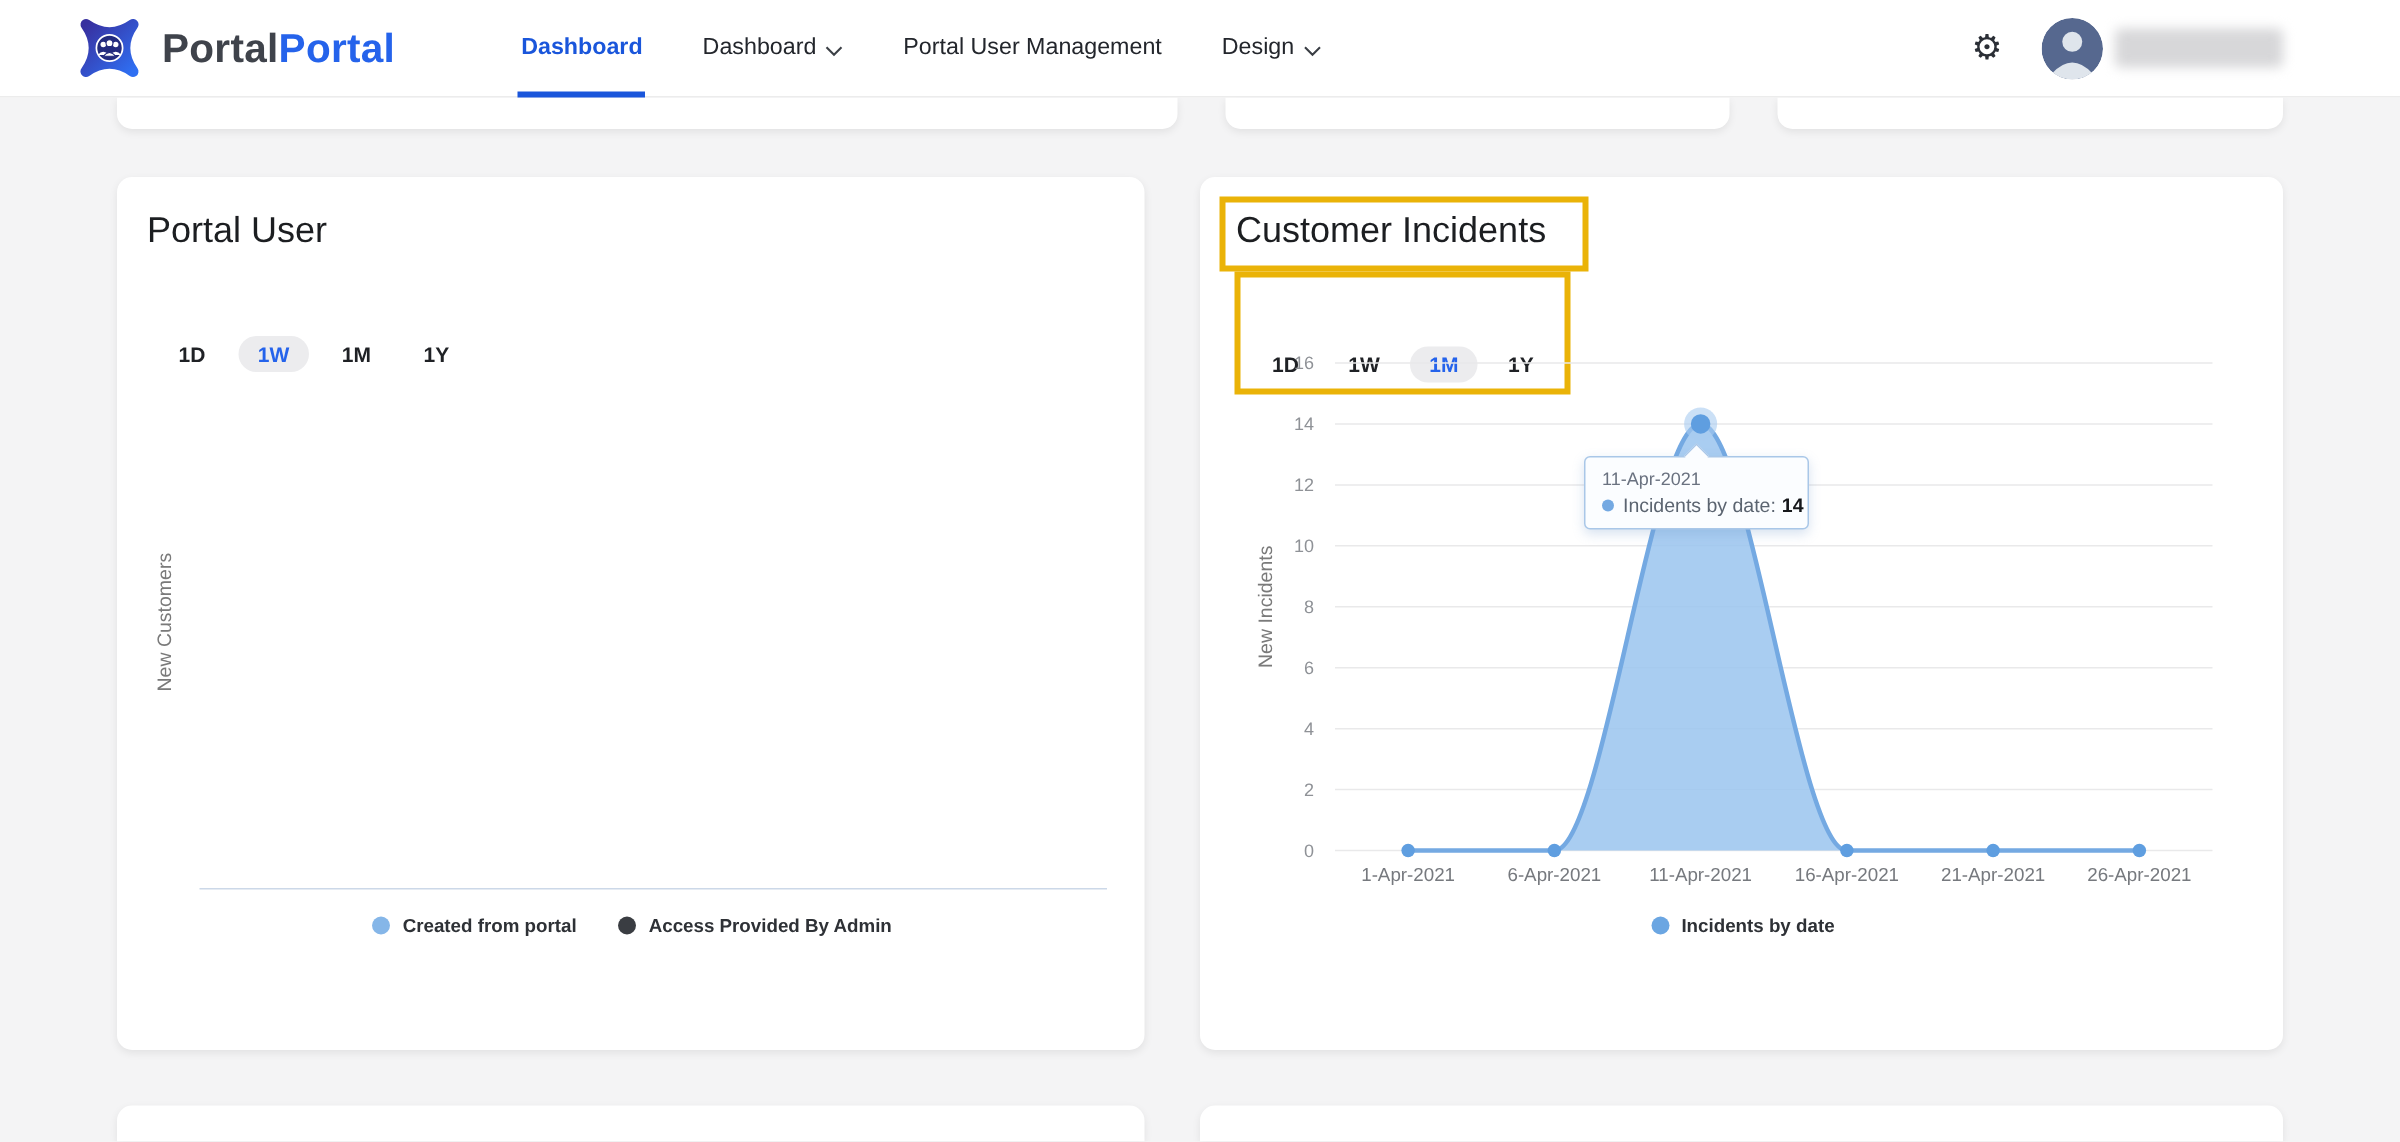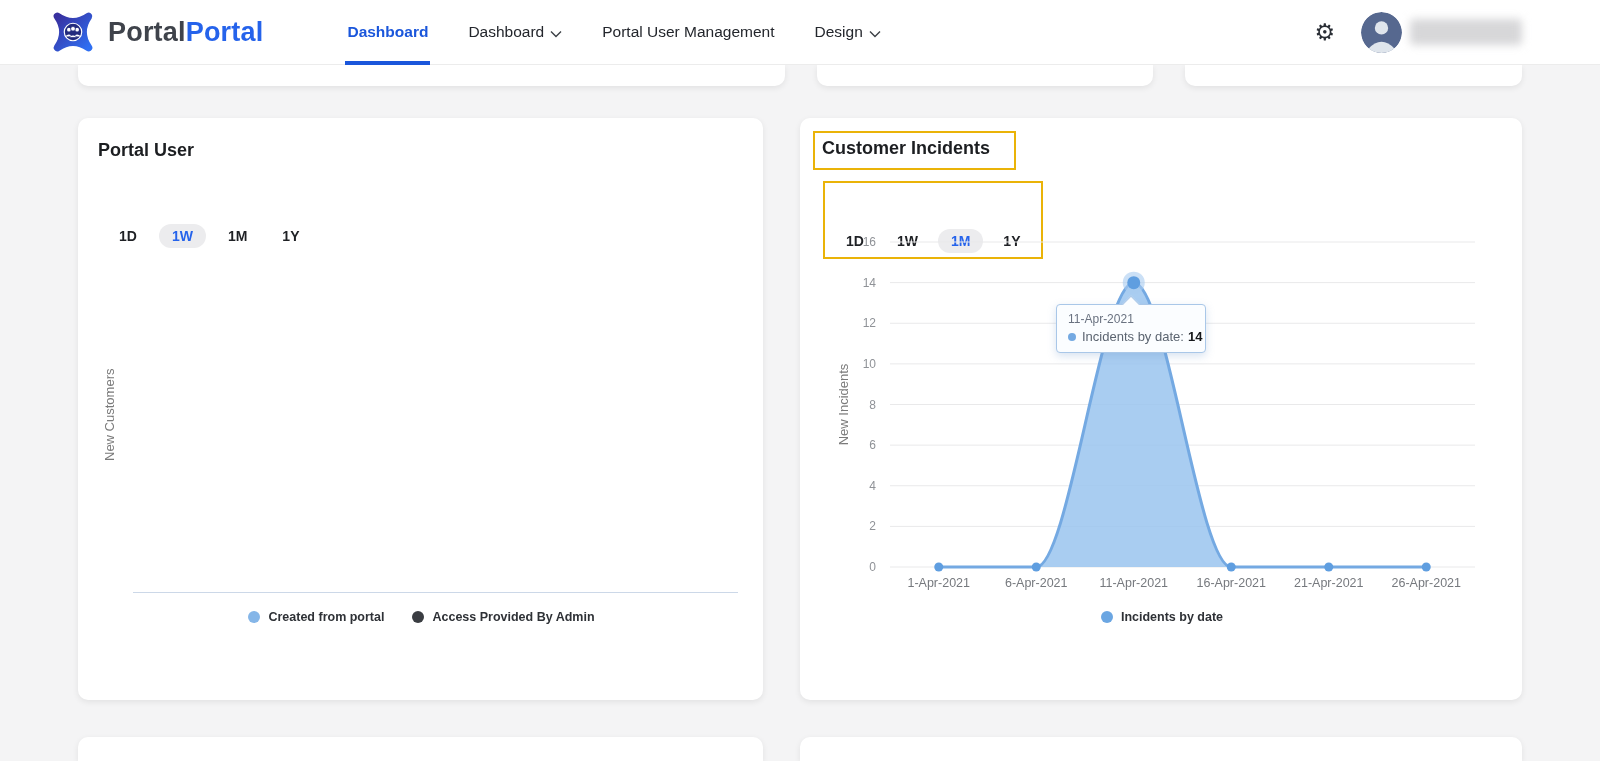--- a/index.html
+++ b/index.html
@@ -50,32 +50,32 @@
   .main-card{ top:118px; height:582px; border-radius:10px; }
 
   #top-card-a{ left:78px;  width:707px; }
   #top-card-b{ left:817px; width:336px; }
   #top-card-c{ left:1185px;width:337px; }
   #pu-card{ left:78px;  width:685px; }
   #ci-card{ left:800px; width:722px; }
   #bot-card-a{ left:78px;  width:685px; }
   #bot-card-b{ left:800px; width:722px; }
 
-  .card-title{ font-size:18px; font-weight:700; color:#1c1e21; }
+  .card-title{ font-size:24px; font-weight:400; color:#1c1e21; }
   #pu-card .card-title{ position:absolute; left:20px; top:22px; }
 
   .ranges{ display:flex; align-items:center; }
   .range-btn{
     font-size:14px; font-weight:700; color:#1f2125; cursor:pointer;
     padding:5px 13px; border-radius:15px; line-height:1;margin-top:42px;
   }
   .range-btn.active{ background:#ececee; color:#2563eb; }
   #pu-ranges{ position:absolute; left:28px; top:64px; gap:9px; }
 
-  .red-box{ border:2px solid #eab308; }
+  .red-box{ border:4px solid #eab308; }
   #ci-title-box{ position:absolute; left:13px; top:13px; padding:5px 24px 9px 7px; }
   #ci-ranges-box{ position:absolute; left:23px; top:63px; padding:4px 8px; }
   #ci-ranges-box .ranges{ gap:7px; }
 
   
   .y-axis-label-html{
     position:absolute; left:24px; top:197px; height:200px;
     writing-mode:vertical-rl; transform:rotate(180deg);
     display:flex; align-items:center; justify-content:center;
     font-size:13px; color:#7a7a7a;

